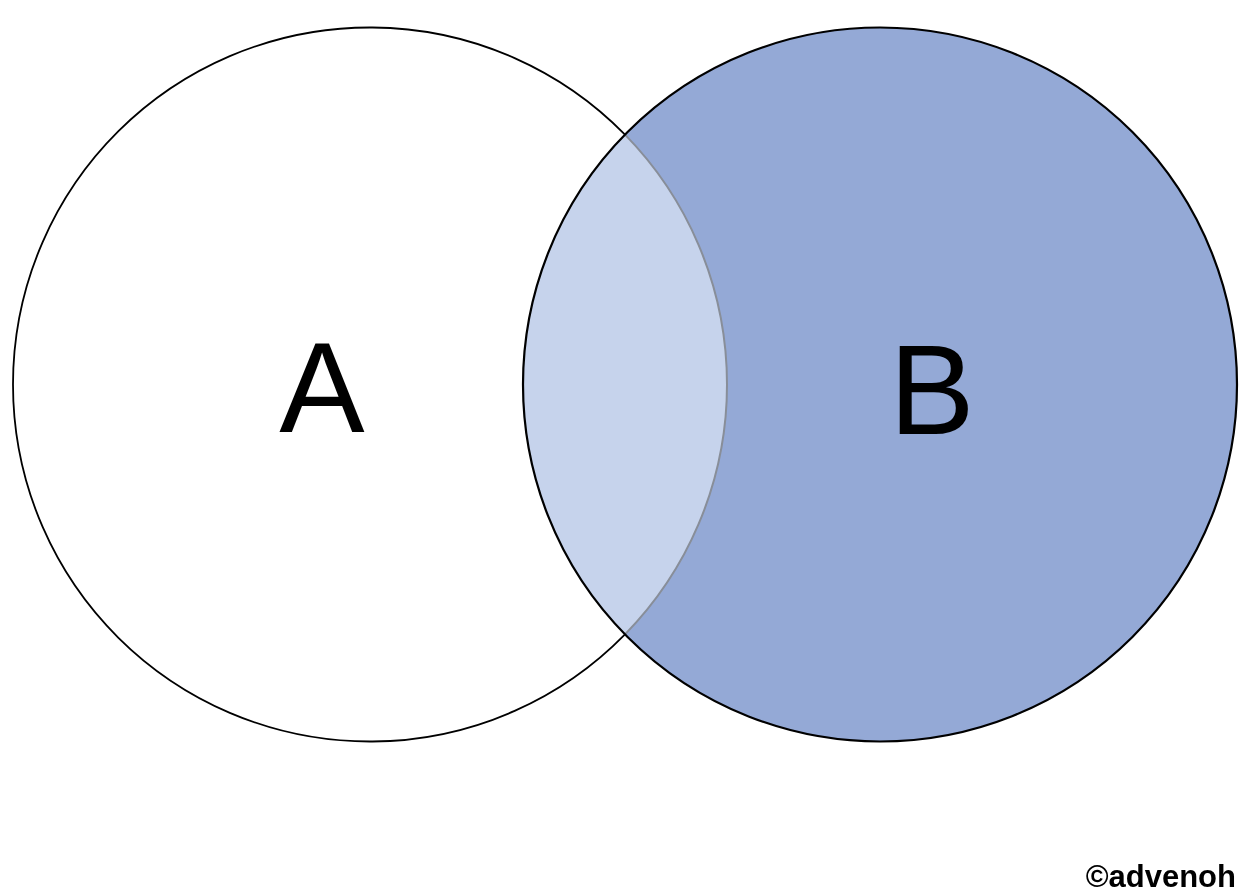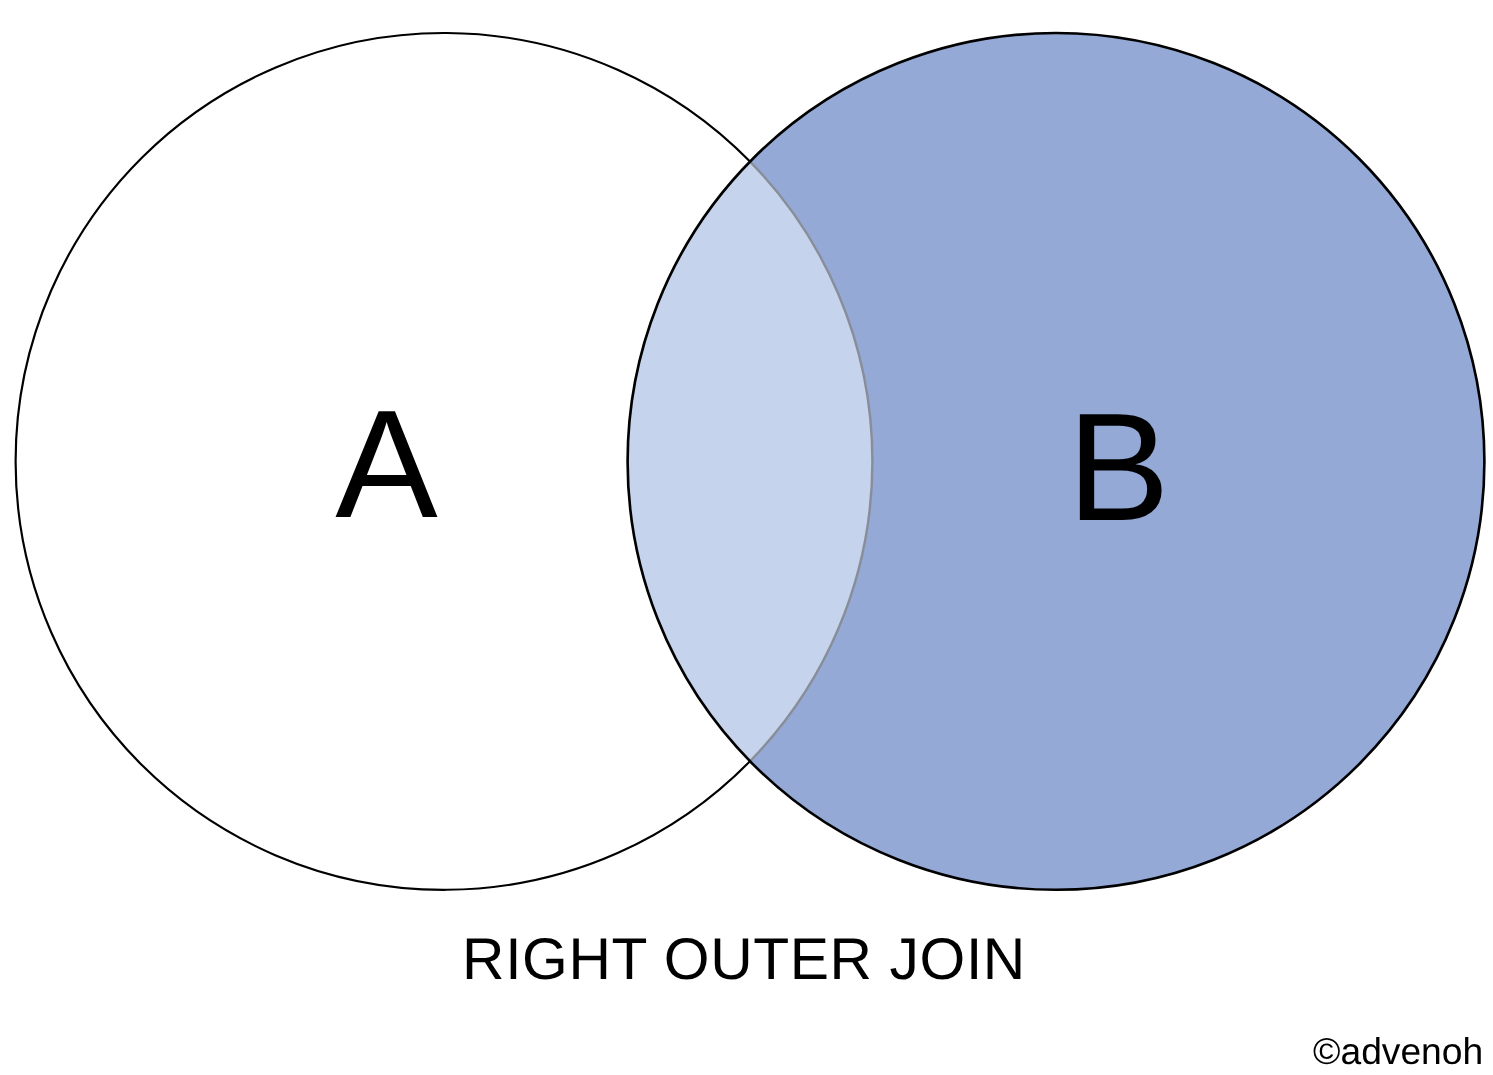--- a/index.html
+++ b/index.html
@@ -48,20 +48,21 @@
   }
   .watermark {
     position: absolute;
     right: 8px;
     top: 861px;
     font-size: 31px;
     line-height: 1;
     color: #000000;
     white-space: nowrap;
     user-select: none;
+    font-weight: bold;
   }
 </style>
 </head>
 <body>
 
 <div class="stage">
 
   <svg class="venn-svg" width="1244" height="896" viewBox="0 0 1244 896">
 
     <circle cx="370" cy="384.5" r="357" stroke="none" fill="#ffffff"></circle>
@@ -74,17 +75,16 @@
 
     <path d="M 625 634.35 A 357 357 0 1 1 625 134.65" fill="none" stroke-width="1.8" stroke="#000000"></path>
 
     <circle cx="880" cy="384.5" r="357" fill="none" stroke-width="2.2" stroke="#000000"></circle>
   </svg>
 
   <div class="set-label label-a">A</div>
 
   <div class="set-label label-b">B</div>
 
-  <div class="caption">RIGHT OUTER JOIN</div>
 
   <div class="watermark">©advenoh</div>
 
 </div>
 
 </body></html>

